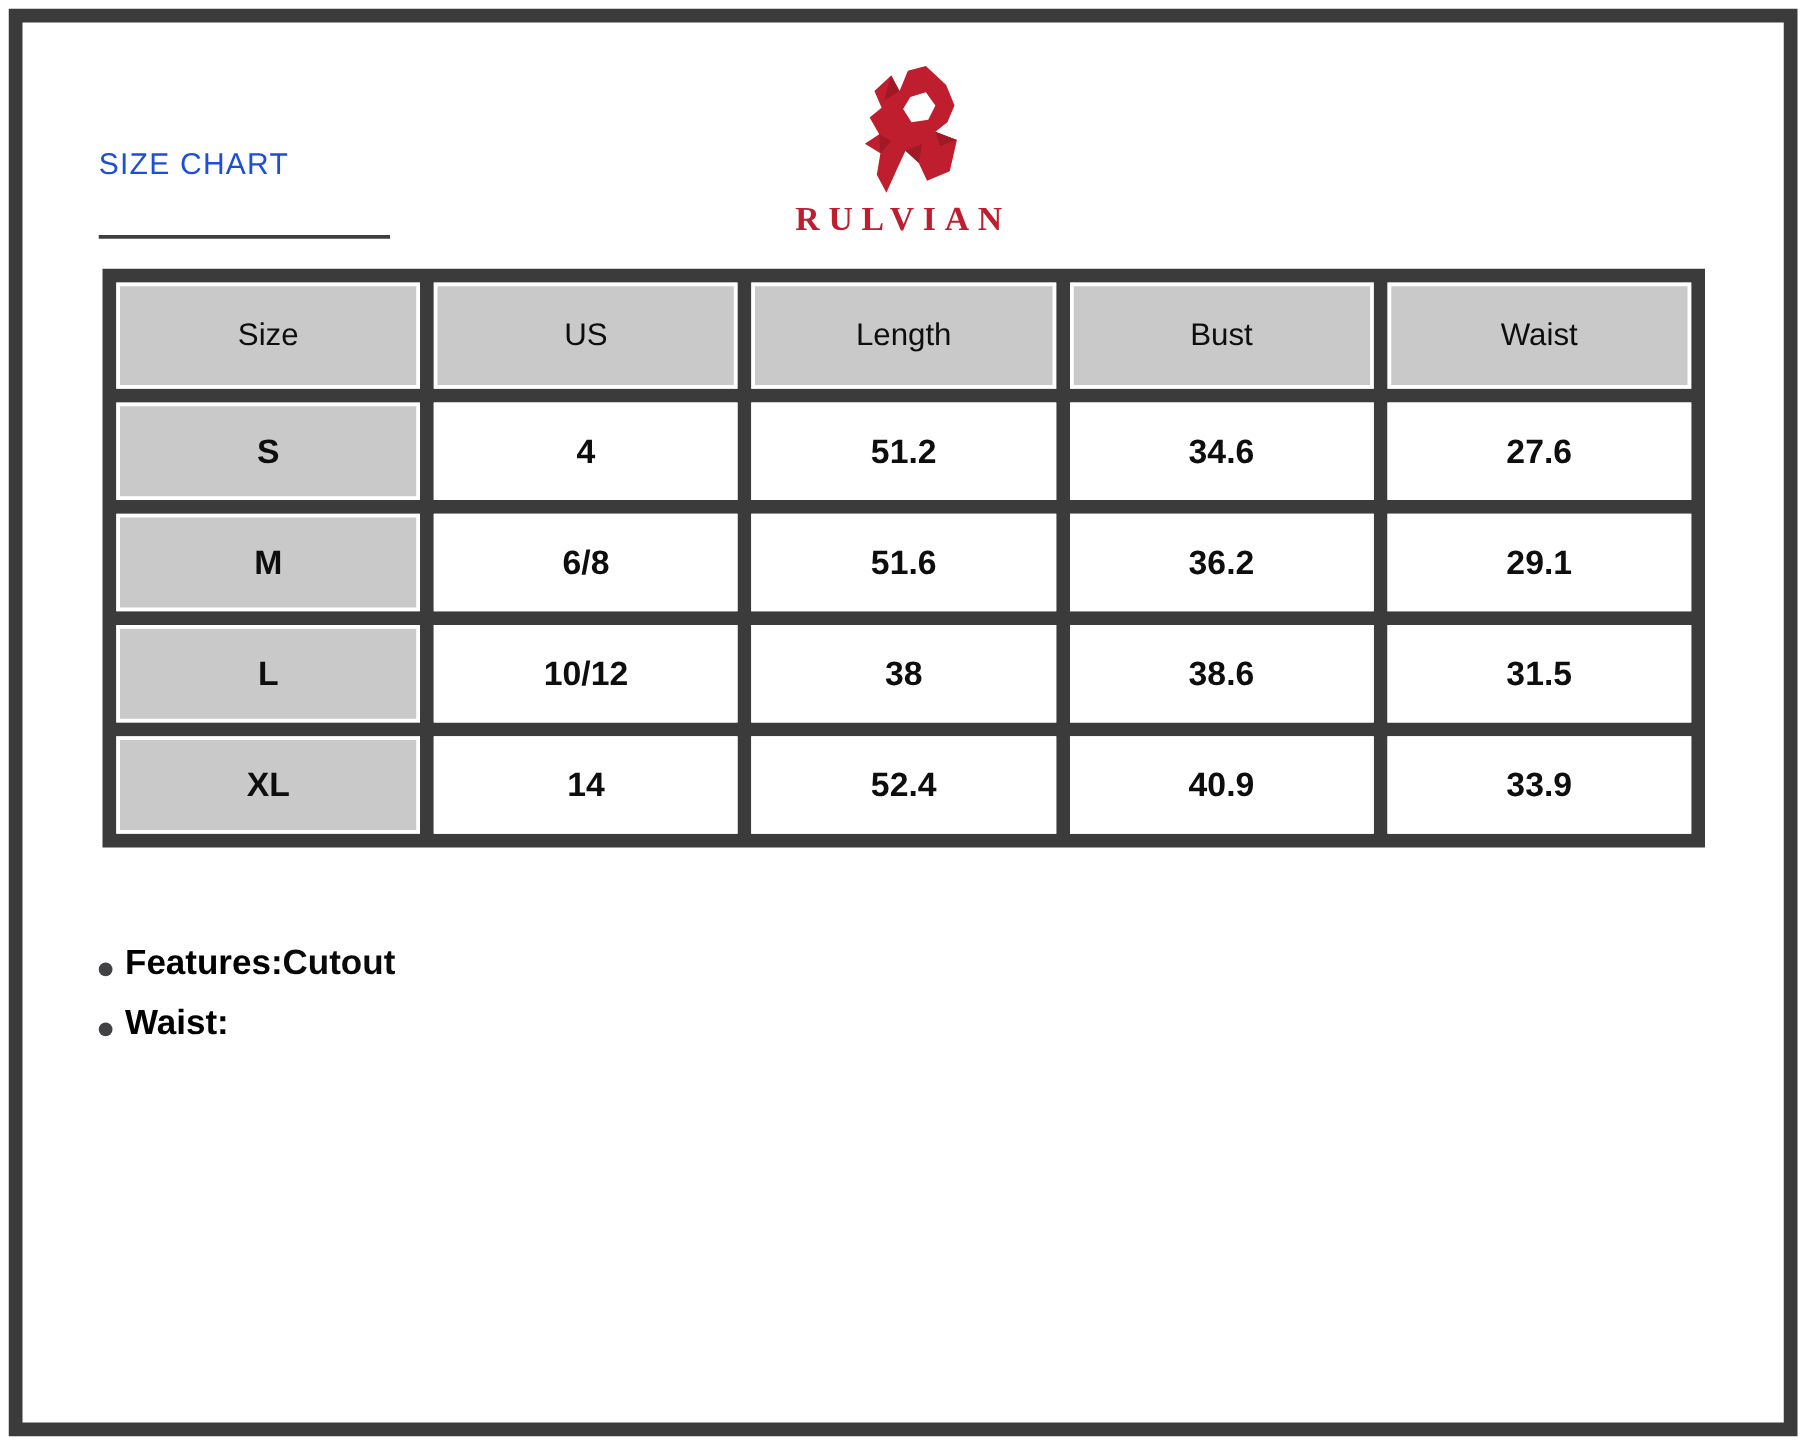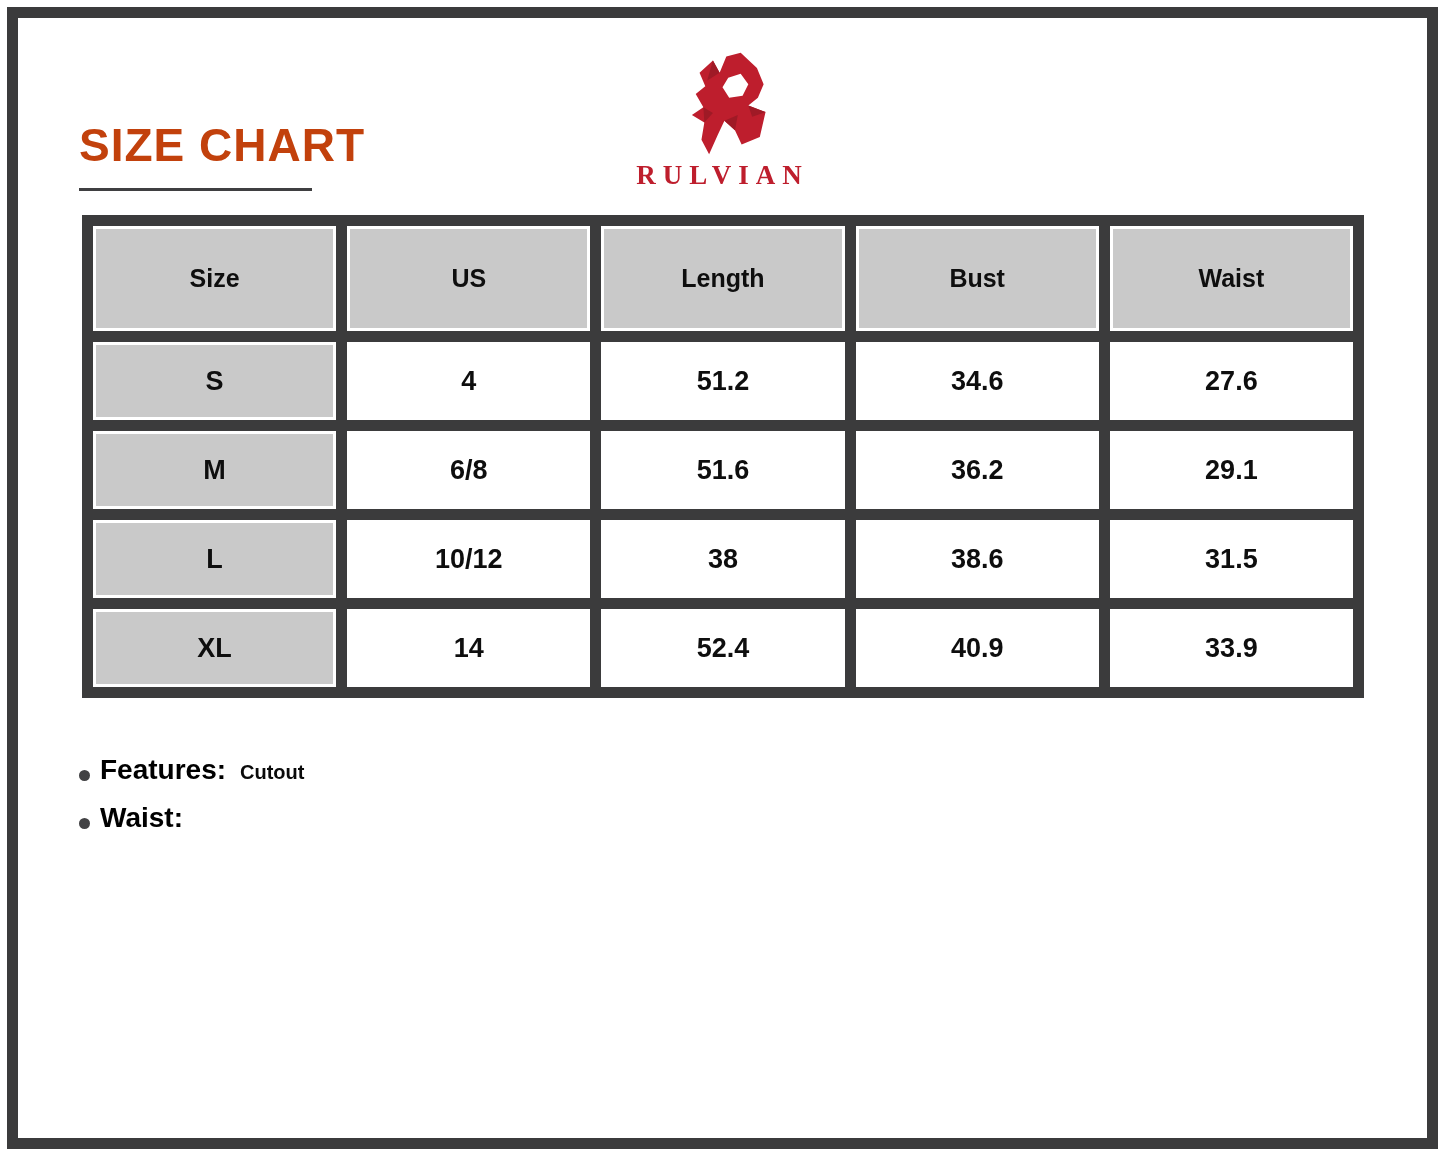--- a/index.html
+++ b/index.html
@@ -9,21 +9,21 @@
   }
   *{margin:0;padding:0;box-sizing:border-box;}
   html,body{width:1445px;height:1156px;background:#ffffff;font-family:"Liberation Sans",sans-serif;}
   .frame{
     position:absolute;left:7px;top:7px;width:1431px;height:1142px;
     border:11px solid var(--dark);background:#fff;
   }
   
   .page-title{
     position:absolute;left:61px;top:100px;
-    font-size:46px;font-weight:bold;color:#c2410c;letter-spacing:1px;
+    font-size:24px;font-weight:normal;color:#1d4ed8;letter-spacing:1px;
   }
   .title-underline{
     position:absolute;left:61px;top:170px;width:233px;height:3px;background:#3f3f41;
   }
   
   .brand{
     position:absolute;left:0;right:0;top:30px;
     display:flex;flex-direction:column;align-items:center;
   }
   .brand svg{display:block;}
@@ -37,44 +37,44 @@
     position:absolute;left:64px;top:197px;width:1282px;
     border-collapse:separate;border-spacing:11px;
     background:var(--dark);table-layout:fixed;
   }
   .size-table th,.size-table td{
     border:3px solid #ffffff;
     text-align:center;vertical-align:middle;
     color:#0e0e0e;
   }
   .size-table th{
-    height:105px;background:var(--gray);
-    font-size:25px;font-weight:bold;
+    height:85px;background:var(--gray);
+    font-size:25px;font-weight:normal;
   }
   .size-table td{
     height:78px;background:#ffffff;
     font-size:27px;font-weight:bold;
   }
   .size-table td.size-col{background:var(--gray);}
   
   .details{
     position:absolute;left:61px;top:736px;list-style:none;
   }
   .details li{
     display:flex;align-items:baseline;height:48px;
   }
   .details .dot{
     width:11px;height:11px;border-radius:50%;background:#424244;
     align-self:center;margin-right:10px;position:relative;top:-3px;flex:0 0 auto;
   }
   .details .lbl{
-    font-size:28px;font-weight:bold;color:#000;margin-right:14px;white-space:pre;
+    font-size:28px;font-weight:bold;color:#000;margin-right:0;white-space:pre;
   }
   .details .val{
-    font-size:20px;font-weight:bold;color:#0a0a0a;white-space:pre;text-align:right;
+    font-size:28px;font-weight:bold;color:#0a0a0a;white-space:pre;text-align:right;
   }
 </style>
 </head>
 <body>
 
 <div class="frame">
 
   <h1 class="page-title">SIZE CHART</h1>
   <div class="title-underline"></div>
 

